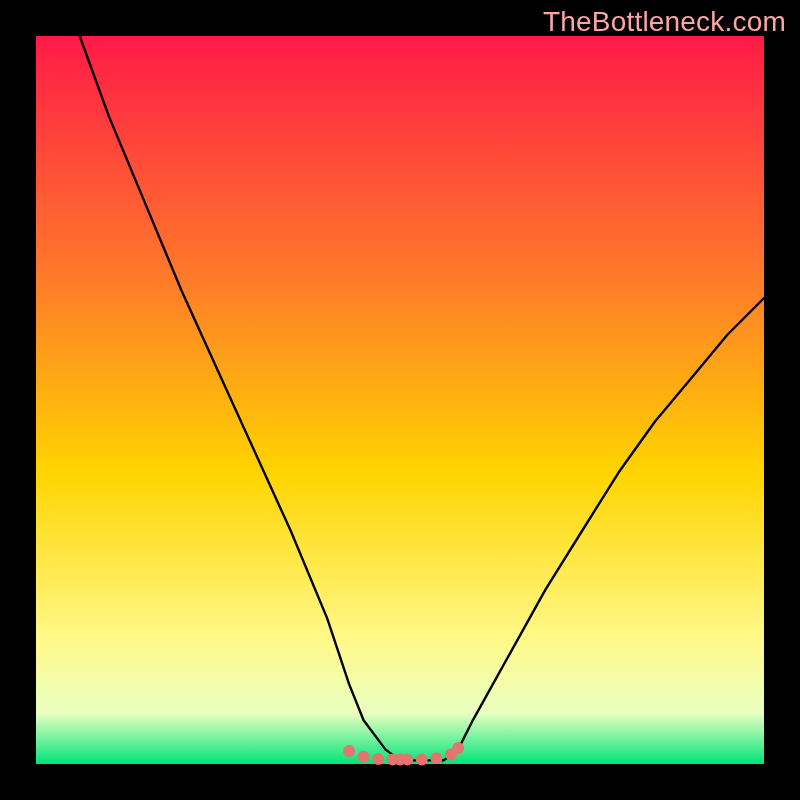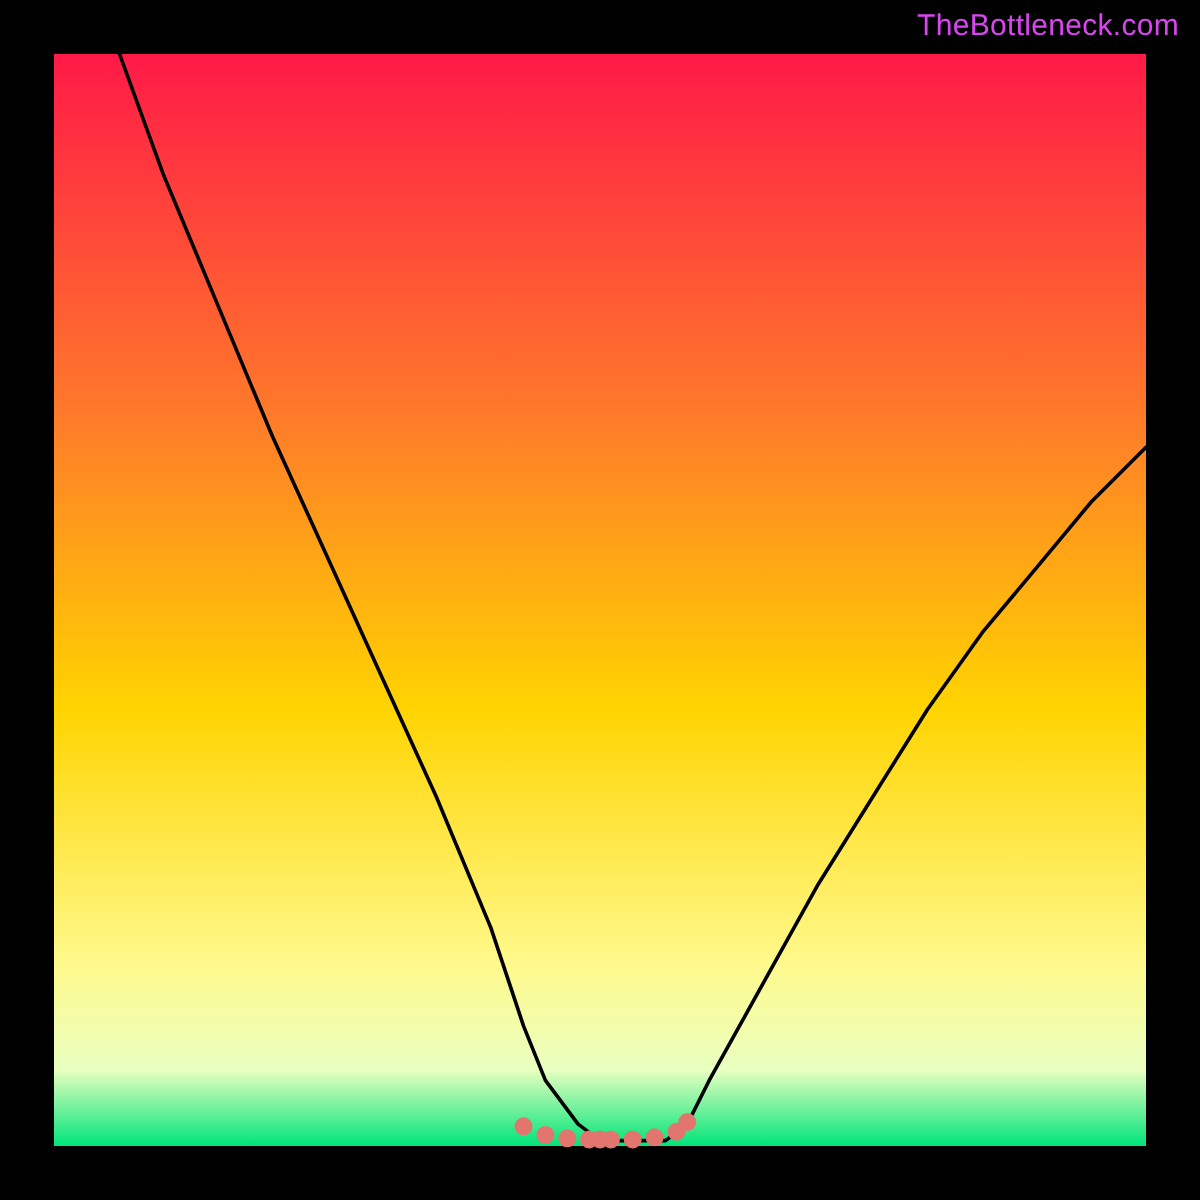--- a/index.html
+++ b/index.html
@@ -14,22 +14,22 @@
   .frame {
     position: relative;
     width: 800px;
     height: 800px;
     background: #000;
   }
   .watermark {
     position: absolute;
     top: 6px;
     right: 14px;
-    color: #d946ef;
-    font-size: 20px;
+    color: #fca5a5;
+    font-size: 28px;
     font-weight: 400;
     letter-spacing: 0.2px;
     z-index: 10;
   }
   svg {
     position: absolute;
     top: 0;
     left: 0;
   }
 </style>

